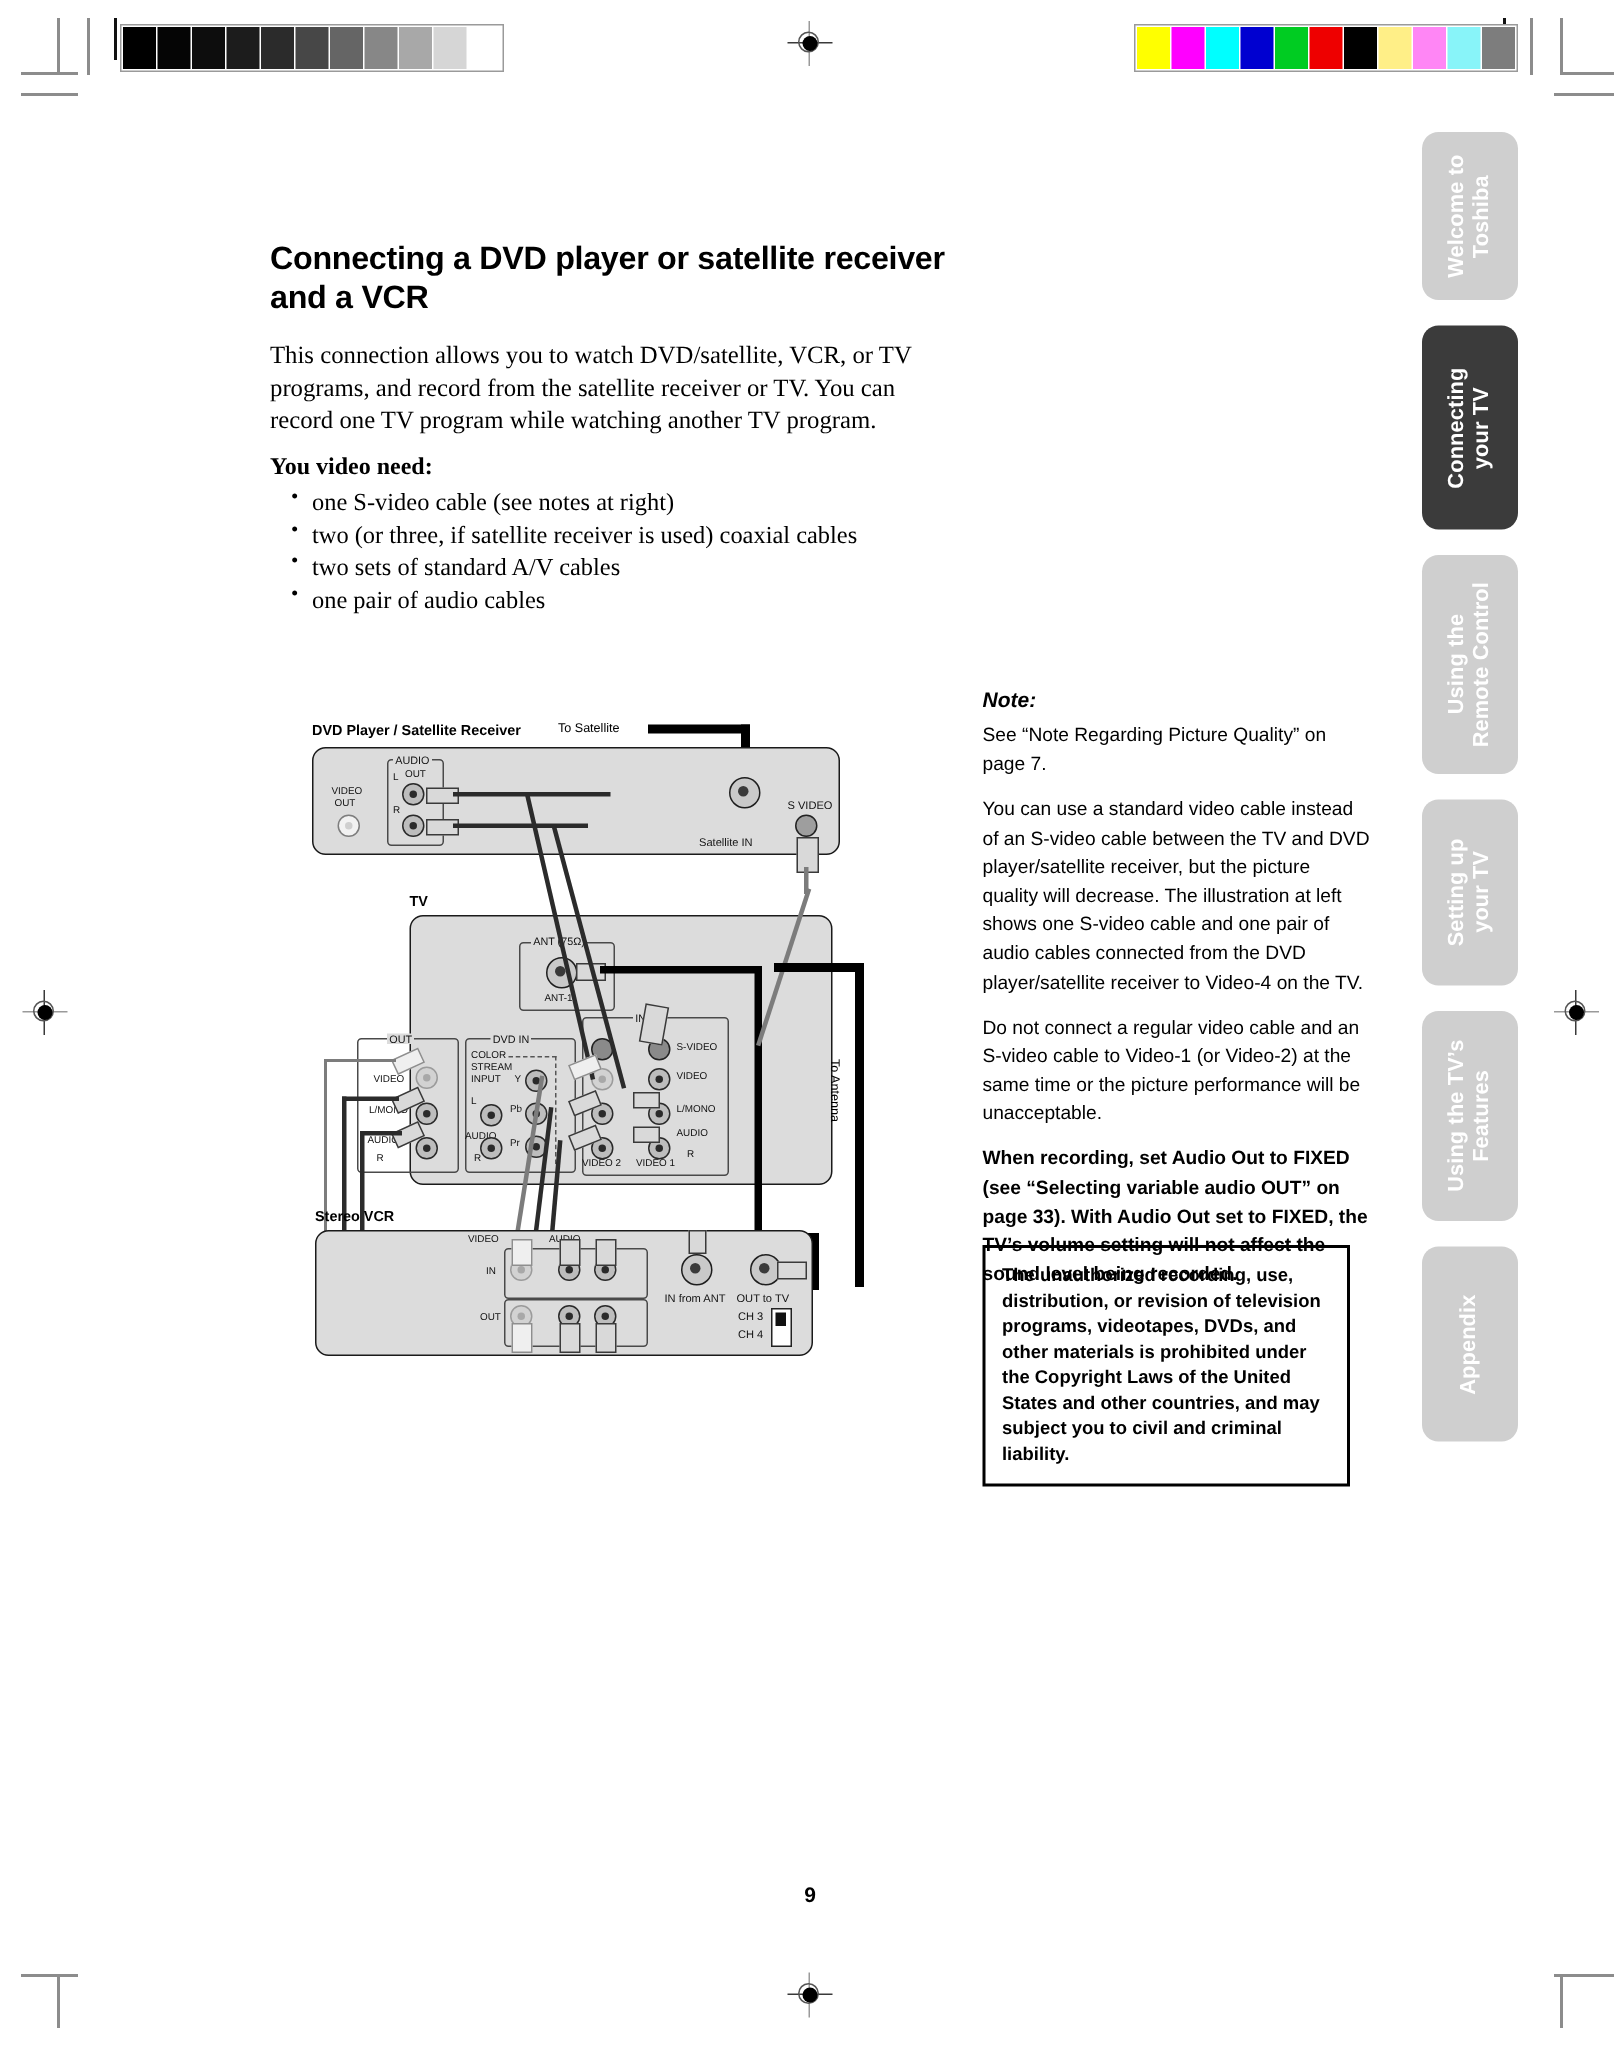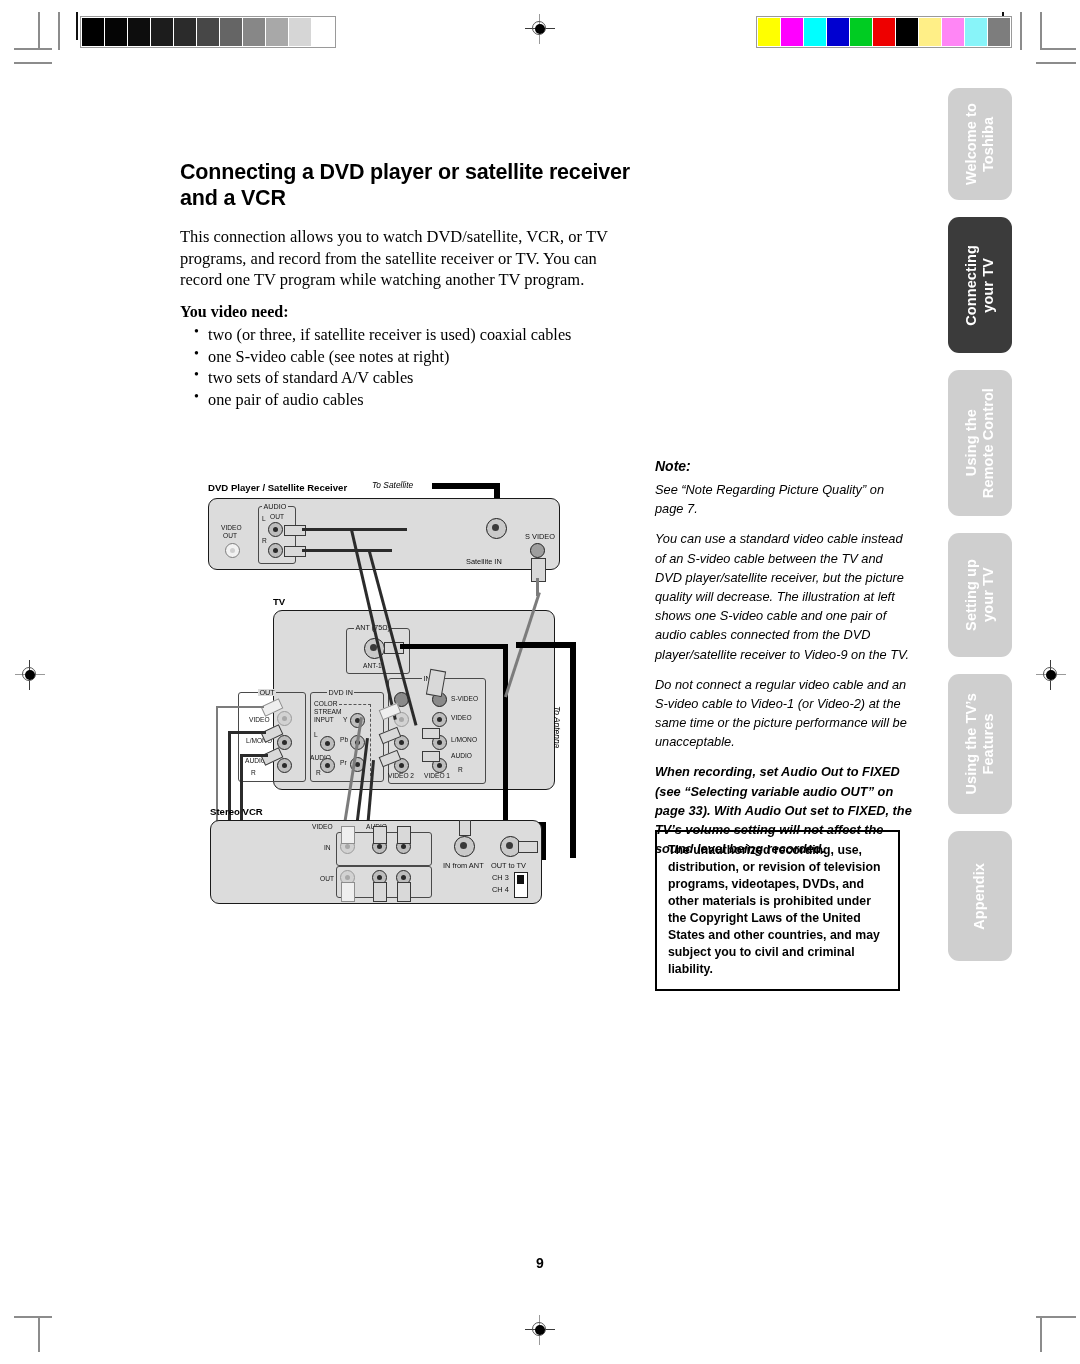--- a/index.html
+++ b/index.html
@@ -35,21 +35,21 @@
   p.note-inline b{font-style:italic;font-weight:bold;}
   h2.need{font-size:16px;font-weight:bold;margin:0 0 3px 0;}
   ul.needlist{margin:0;padding:0;list-style:none;}
   ul.needlist li{font-size:16.3px;line-height:1.32;padding-left:28px;position:relative;}
   ul.needlist li:before{content:"\2022";position:absolute;left:14px;top:-1px;font-size:14px;}
 
   
   .notecol{position:absolute;left:655px;top:458px;width:258px;
       font-family:"Liberation Sans", sans-serif;}
   .notecol .nhead{font-weight:bold;font-style:italic;font-size:14px;margin:0 0 6px 0;}
-  .notecol p{font-style:italic;font-size:12.8px;line-height:1.5;margin:0 0 11px 0;}
+  .notecol p{font-size:12.8px;line-height:1.5;margin:0 0 11px 0;}
   .notecol p.bold{font-weight:bold;}
   .warnbox{position:absolute;left:655px;top:830px;width:245px;border:2.5px solid #000;
       padding:10px 11px 11px 11px;box-sizing:border-box;
       font-family:"Liberation Sans", sans-serif;font-weight:bold;font-size:12.3px;
       line-height:1.38;}
   .warnbox p{margin:0;}
 
   
   .tabs{position:absolute;left:948px;top:88px;width:64px;}
   .tab{width:64px;border-radius:11px;background:#cfcfcf;margin-bottom:17px;
@@ -69,21 +69,21 @@
   .diagram{position:absolute;left:200px;top:470px;width:400px;height:460px;}
   .dev{position:absolute;background:#dcdcdc;border:1.6px solid #1a1a1a;border-radius:9px;}
   .devlabel{position:absolute;font-family:"Liberation Sans", sans-serif;
       font-weight:bold;font-size:9.6px;color:#000;white-space:nowrap;}
   .grp{position:absolute;border:1px solid #4a4a4a;border-radius:3px;background:transparent;}
   .glabel{position:absolute;font-family:"Liberation Sans", sans-serif;font-size:7.2px;
       color:#111;white-space:nowrap;background:#dcdcdc;padding:0 1.5px;line-height:1;}
   .lbl{position:absolute;font-family:"Liberation Sans", sans-serif;font-size:6.6px;
       color:#111;white-space:nowrap;line-height:1.05;}
   .lbl.w{font-size:7.4px;}
-  .ital{position:absolute;font-family:"Liberation Sans", sans-serif;font-style:italic;
+  .ital{position:absolute;font-family:"Liberation Sans", sans-serif;
       font-size:8.4px;color:#000;white-space:nowrap;}
   .rca{position:absolute;width:15px;height:15px;border-radius:50%;
       background:#bdbdbd;border:1.7px solid #2a2a2a;box-sizing:border-box;}
   .rca:after{content:"";position:absolute;left:4px;top:4px;width:5px;height:5px;
       border-radius:50%;background:#2a2a2a;}
   .rca.pale{border-color:#9b9b9b;background:#d2d2d2;}
   .rca.pale:after{background:#a8a8a8;}
   .rca.wht{background:#f2f2f2;border-color:#7d7d7d;}
   .rca.wht:after{background:#cfcfcf;}
   .coax{position:absolute;width:21px;height:21px;border-radius:50%;
@@ -175,31 +175,31 @@
       <div class="sw" style="background: rgb(255, 134, 245);"></div>
       <div class="sw" style="background: rgb(136, 244, 249);"></div>
       <div class="sw" style="background: rgb(125, 125, 125);"></div>
     </div>
 
   <div class="content">
     <h1 class="title">Connecting a DVD player or satellite receiver and a VCR</h1>
     <p class="intro">This connection allows you to watch DVD/satellite, VCR, or TV programs, and record from the satellite receiver or TV. You can record one TV program while watching another TV program.</p>
     <h2 class="need">You video need:</h2>
     <ul class="needlist">
+      <li>one S-video cable (see notes at right)</li>
       <li>two (or three, if satellite receiver is used) coaxial cables</li>
-      <li>one S-video cable (see notes at right)</li>
       <li>two sets of standard A/V cables</li>
       <li>one pair of audio cables</li>
     </ul>
   </div>
 
   <div class="notecol">
     <div class="nhead">Note:</div>
     <p>See “Note Regarding Picture Quality” on page 7.</p>
-    <p>You can use a standard video cable instead of an S-video cable between the TV and DVD player/satellite receiver, but the picture quality will decrease. The illustration at left shows one S-video cable and one pair of audio cables connected from the DVD player/satellite receiver to Video-9 on the TV.</p>
+    <p>You can use a standard video cable instead of an S-video cable between the TV and DVD player/satellite receiver, but the picture quality will decrease. The illustration at left shows one S-video cable and one pair of audio cables connected from the DVD player/satellite receiver to Video-4 on the TV.</p>
     <p>Do not connect a regular video cable and an S-video cable to Video-1 (or Video-2) at the same time or the picture performance will be unacceptable.</p>
     <p class="bold">When recording, set Audio Out to FIXED (see “Selecting variable audio OUT” on page 33). With Audio Out set to FIXED, the TV’s volume setting will not affect the sound level being recorded.</p>
   </div>
 
   <div class="warnbox">
     <p>The unauthorized recording, use, distribution, or revision of television programs, videotapes, DVDs, and other materials is prohibited under the Copyright Laws of the United States and other countries, and may subject you to civil and criminal liability.</p>
   </div>
 
   <div class="tabs" id="tabs">
       <div class="tab" style="height: 112px;">

